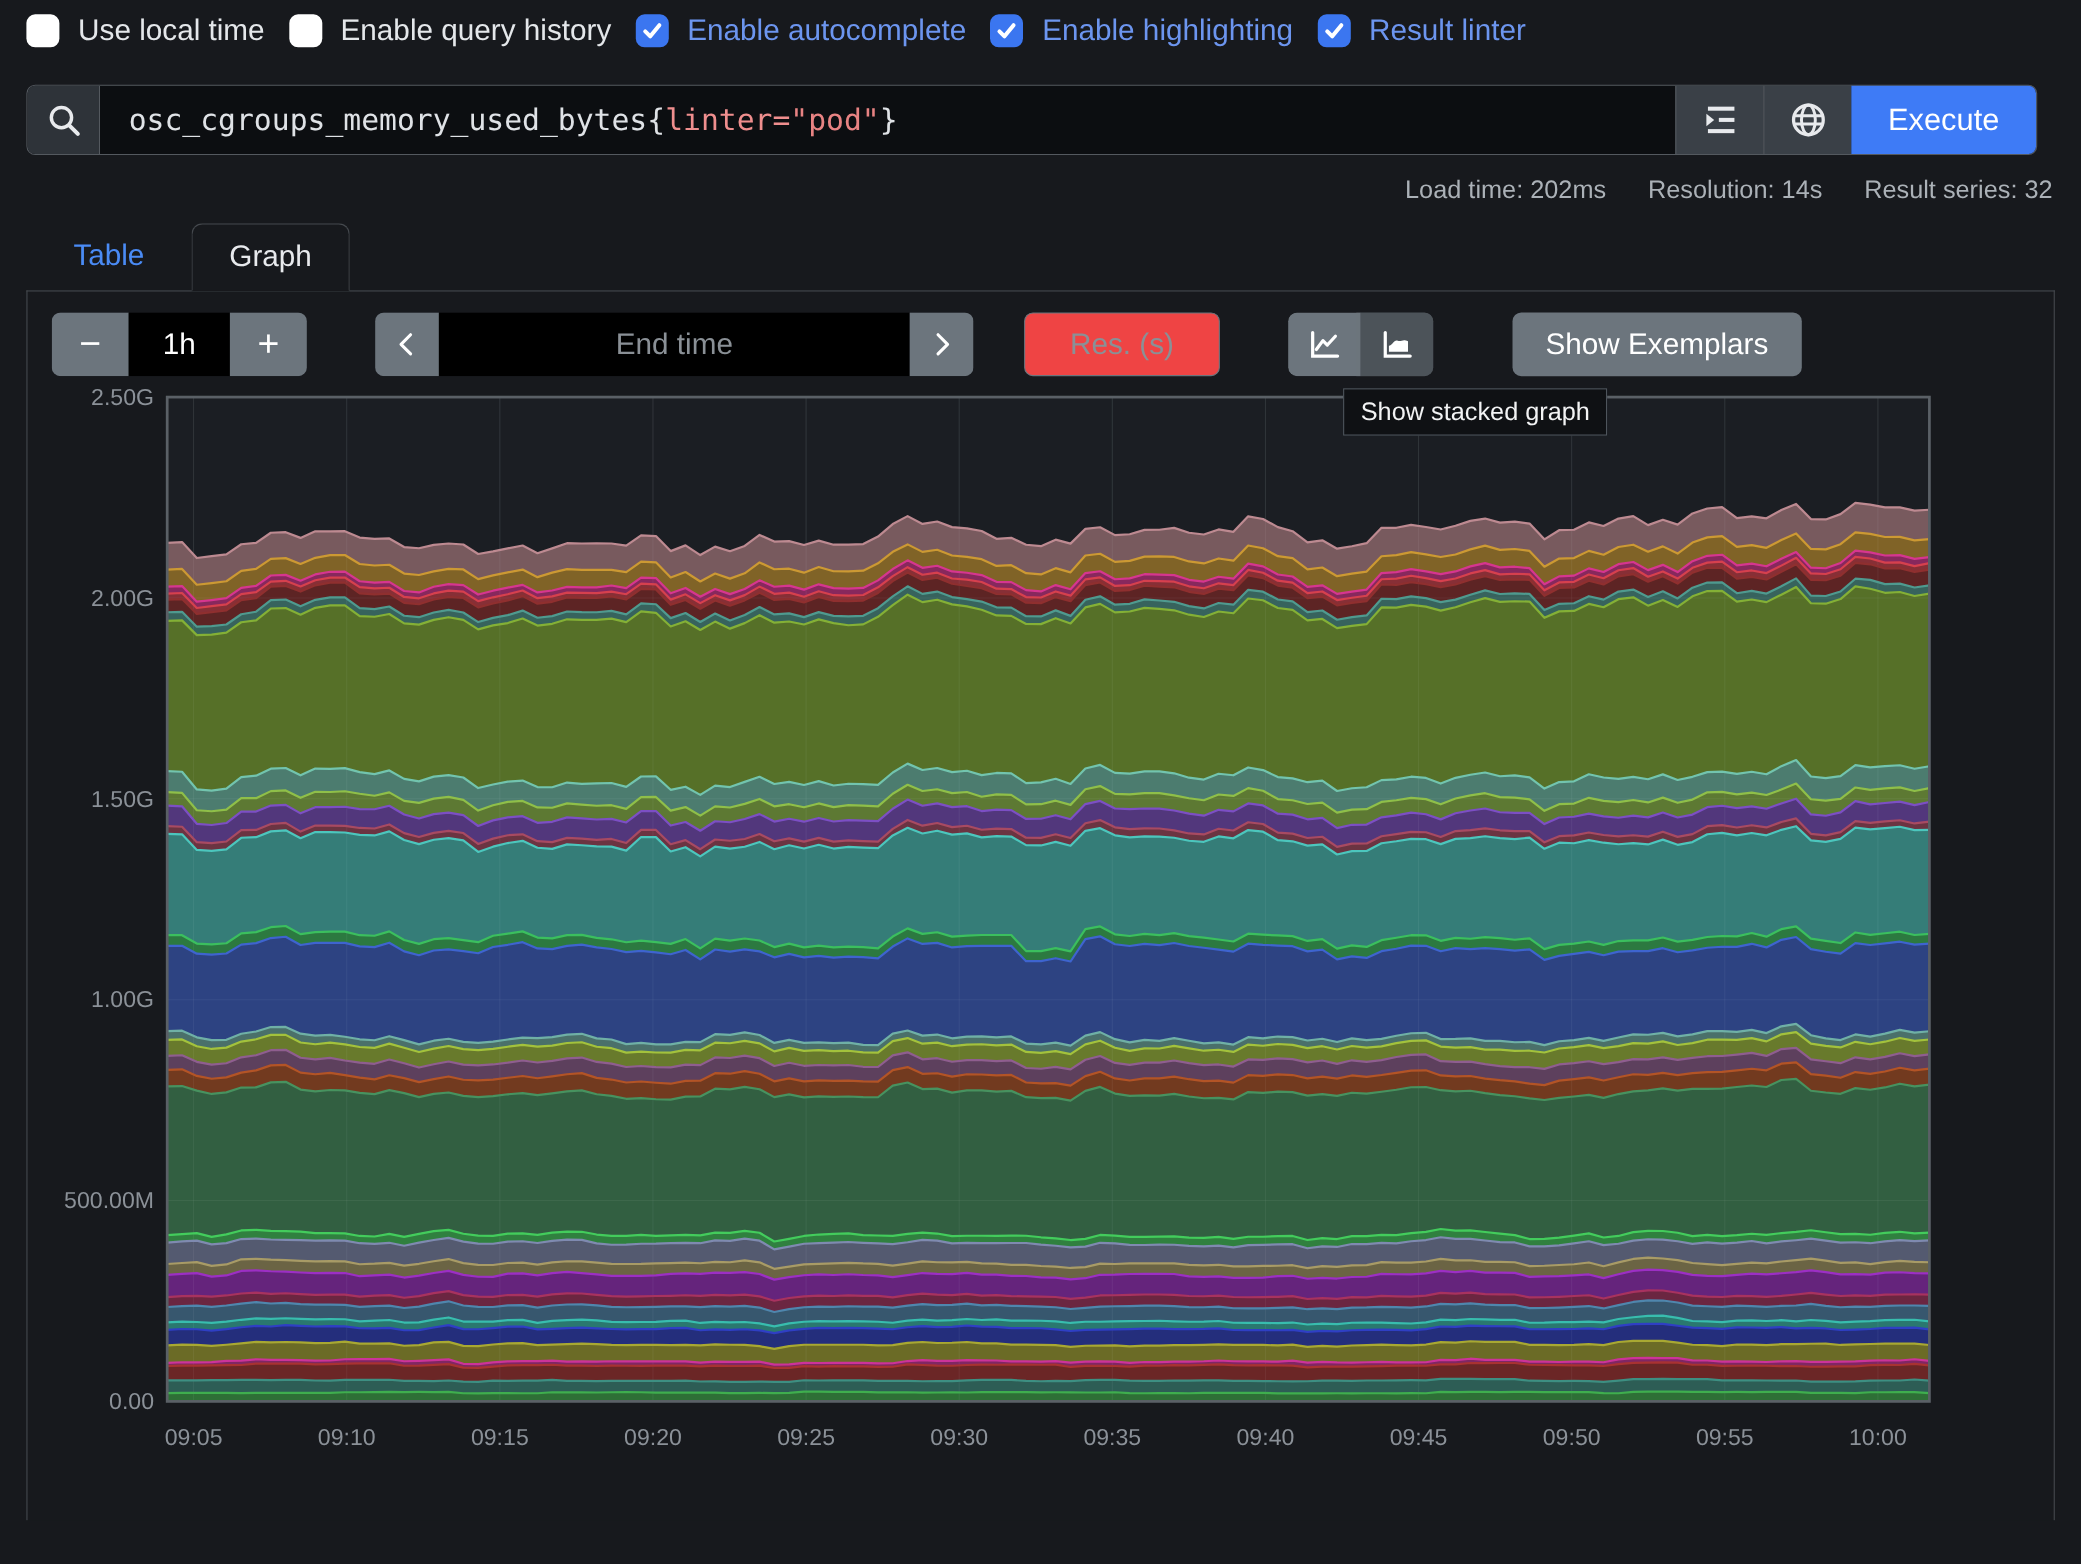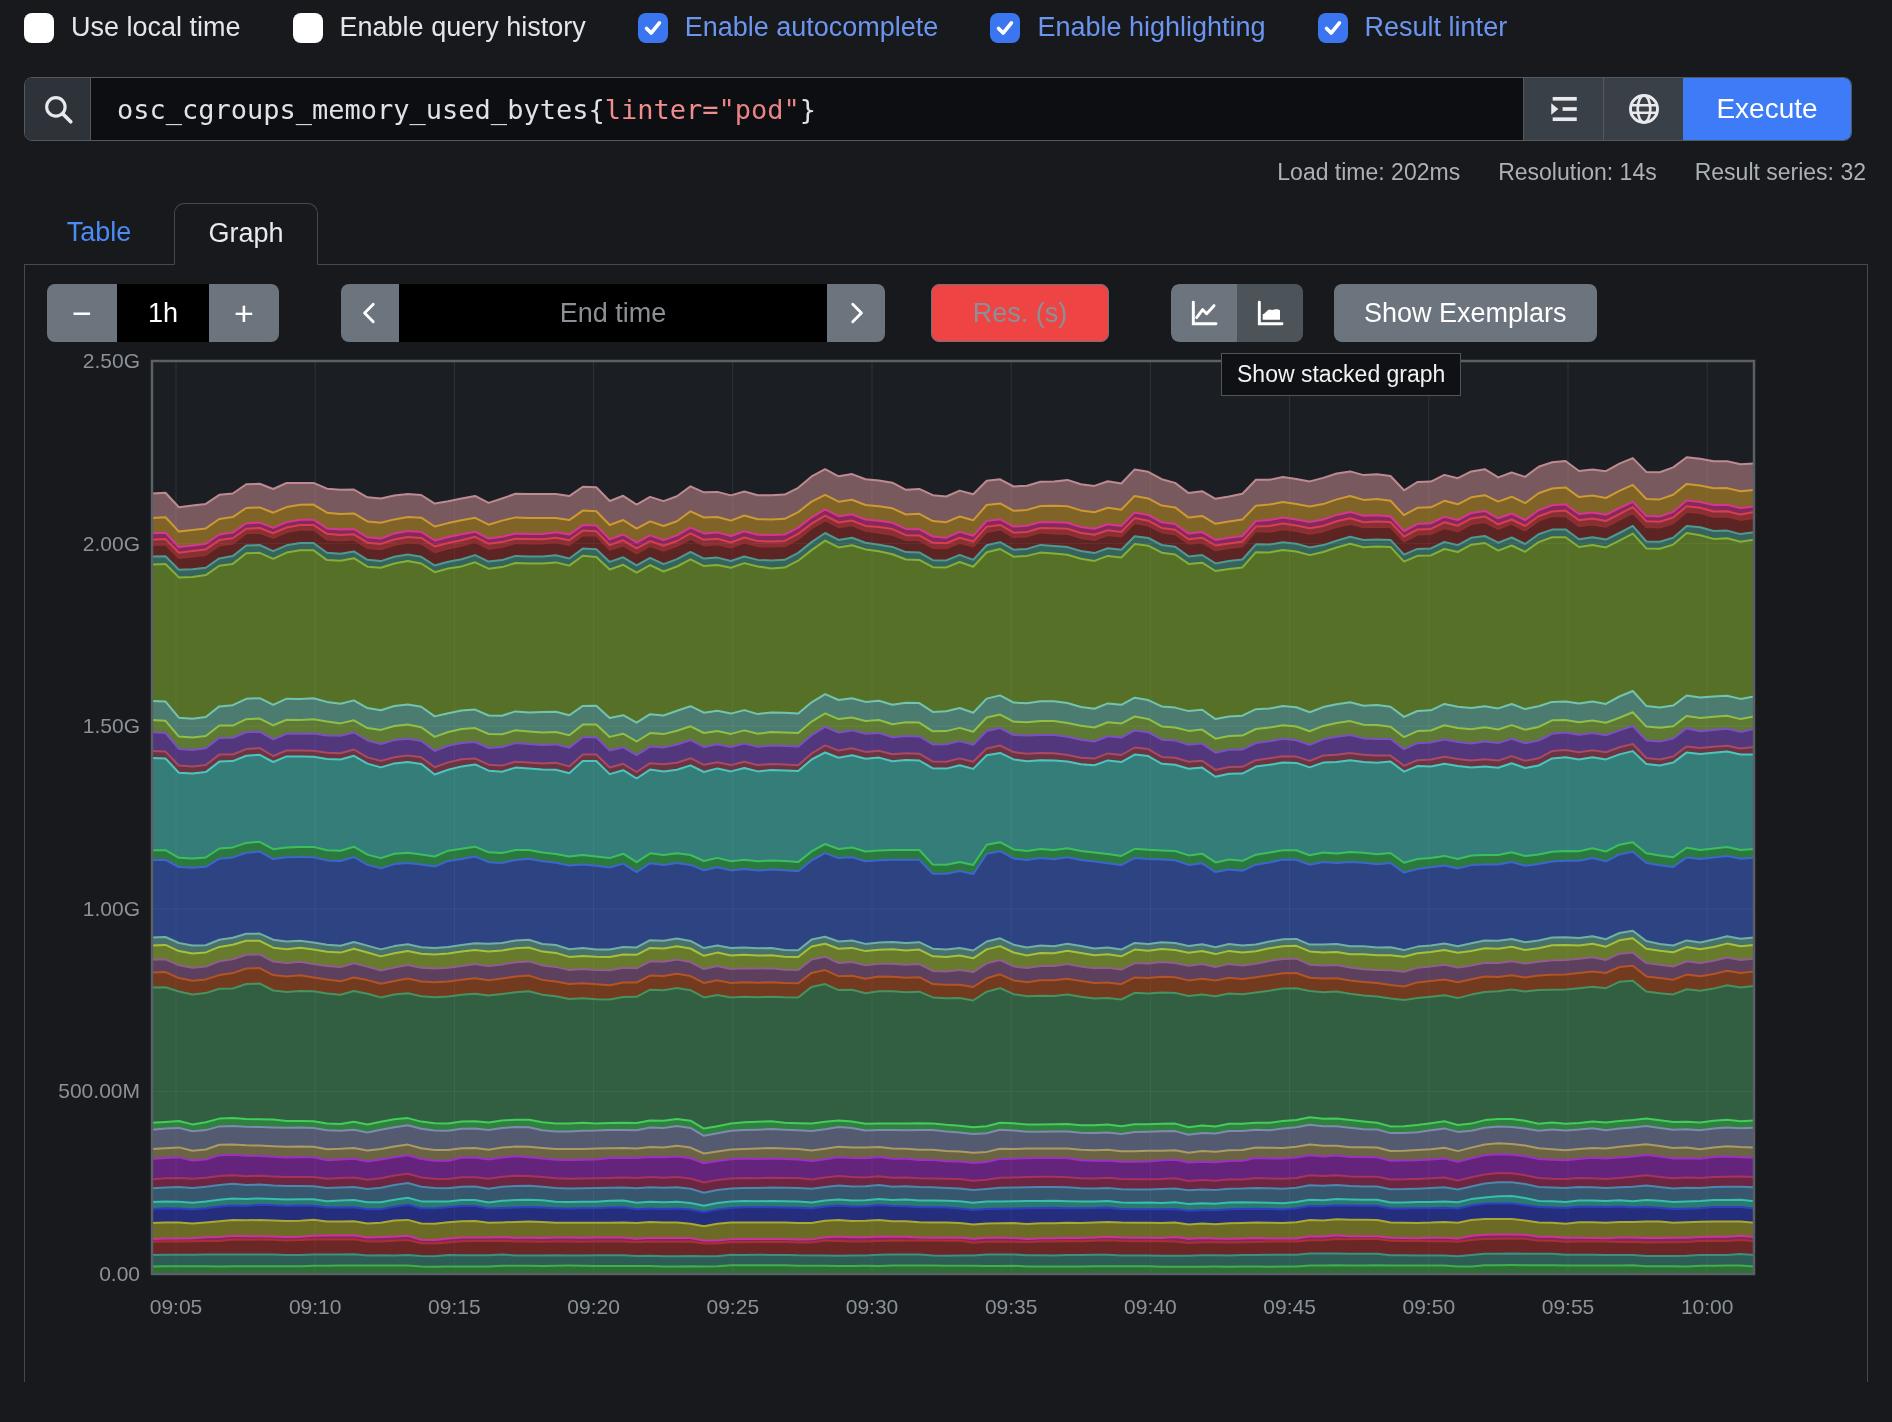--- a/index.html
+++ b/index.html
@@ -1,20 +1,20 @@
 <!DOCTYPE html>
 <html><head>
 <meta charset="utf-8">
 <style>
   * { margin:0; padding:0; box-sizing:border-box; }
   html,body { width:1892px; height:1422px; overflow:hidden; }
   body { background:#17191d; font-family:"Liberation Sans", sans-serif; color:#e4e7ea; }
 
   
-  .topbar { display:flex; align-items:center; gap:52px; padding:12px 24px 4px 24px; }
+  .topbar { display:flex; align-items:center; gap:22px; padding:12px 24px 4px 24px; }
   .chk { display:flex; align-items:center; gap:17px; font-size:27px; color:#e4e7ea; cursor:pointer; }
   .chk .box { width:30px; height:30px; border-radius:8px; background:#ffffff; flex:0 0 auto;
               display:flex; align-items:center; justify-content:center; }
   .chk.checked .box { background:#3b76f0; }
   .chk .box svg { display:none; }
   .chk.checked .box svg { display:block; }
   .chk.checked .lbl { color:#6c95ef; }
 
   
   .querybar { margin:30px 40px 0 24px; height:64px; display:flex; border:1px solid #54595f;
@@ -56,21 +56,21 @@
                    font-size:27px; outline:none; }
   .res { margin-left:46px; }
   .res input { width:178px; height:58px; background:#ef4444; border:1px solid #6c757d; border-radius:8px;
                color:#e4e7ea; text-align:center; font-size:27px; outline:none; }
   input::placeholder { color:#8a9096; opacity:1; }
   .icons { margin-left:62px; }
   .icons .gbtn { width:66px; }
   .icons .gbtn.left { border-radius:8px 0 0 8px; }
   .icons .gbtn.right { border-radius:0 8px 8px 0; background:#4c5359;
                        box-shadow:0 0 0 4px rgba(108,117,125,.45); }
-  .exemplars { margin-left:31px; height:58px; padding:0 30px; background:#6c757d; color:#fff;
+  .exemplars { margin-left:72px; height:58px; padding:0 30px; background:#6c757d; color:#fff;
                font-size:27px; border:none; border-radius:8px; display:flex; align-items:center; cursor:pointer; }
 
   
   .tooltip { position:absolute; left:1196px; top:88px; background:#0f1114; border:1px solid #4e555c;
              color:#f2f3f4; font-size:23px; padding:7px 15px; z-index:10; white-space:nowrap; }
 
   
   .chart-wrap { position:relative; height:1012px; margin-top:6px; }
   .chart-wrap svg { position:absolute; inset:0; }
 </style>

